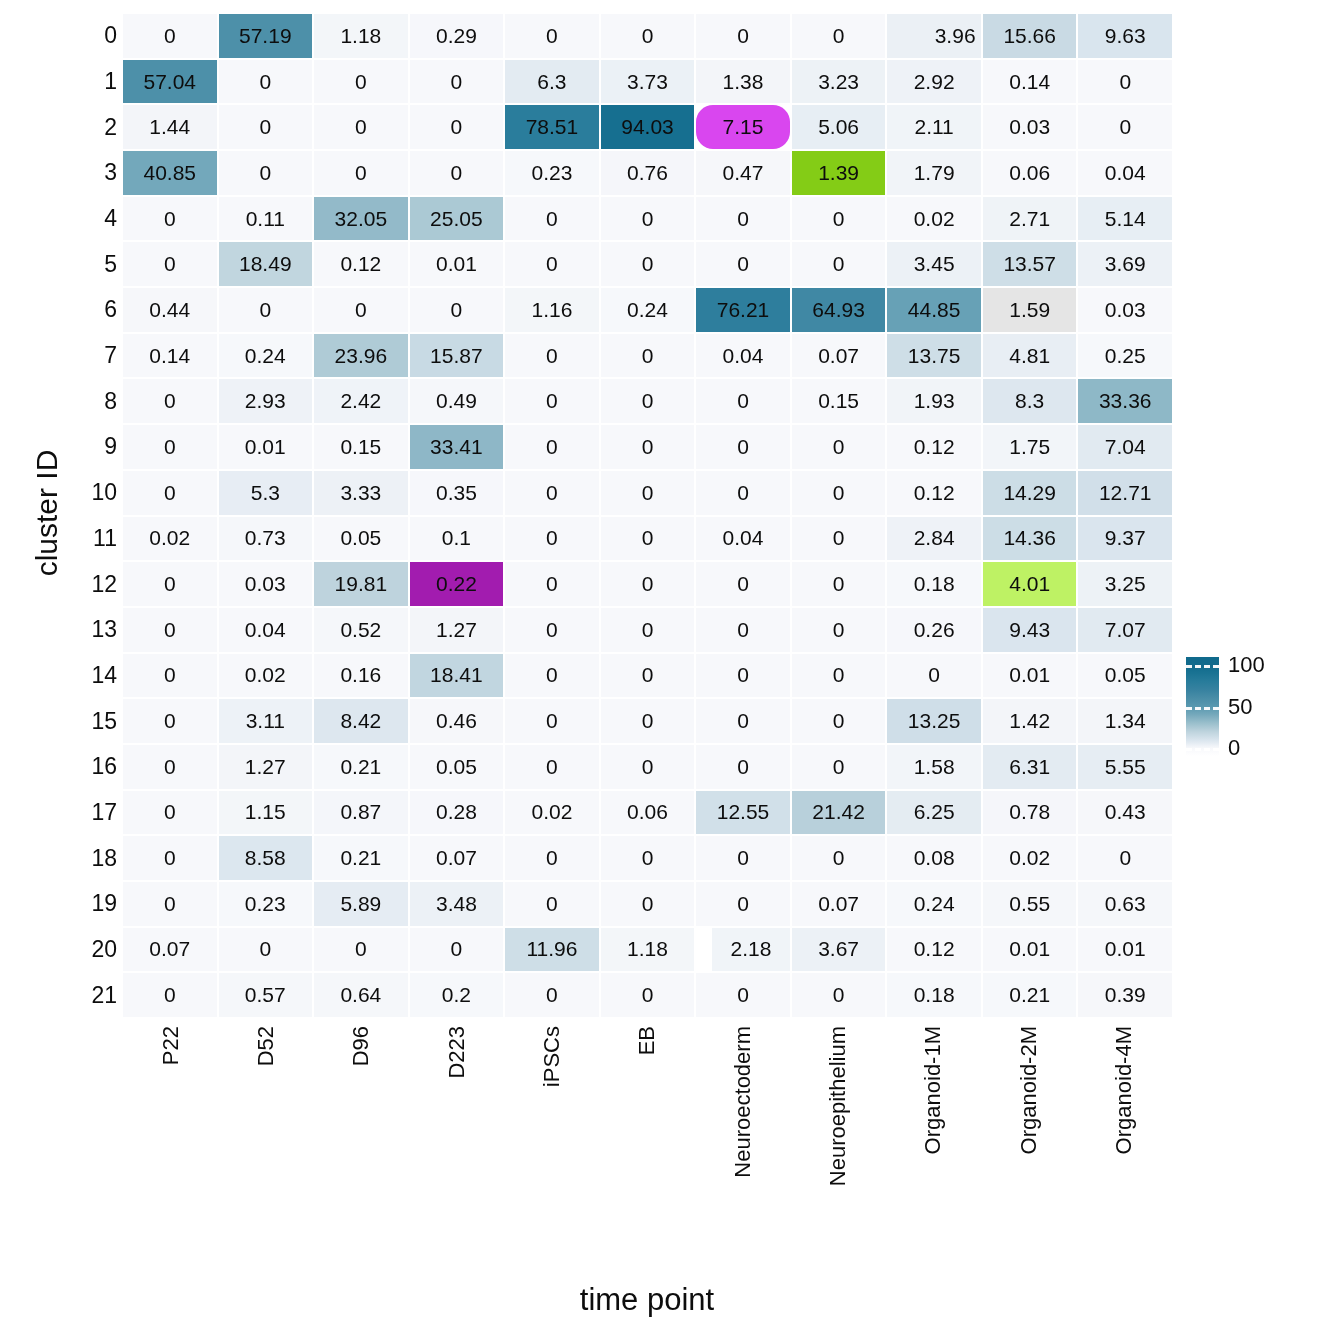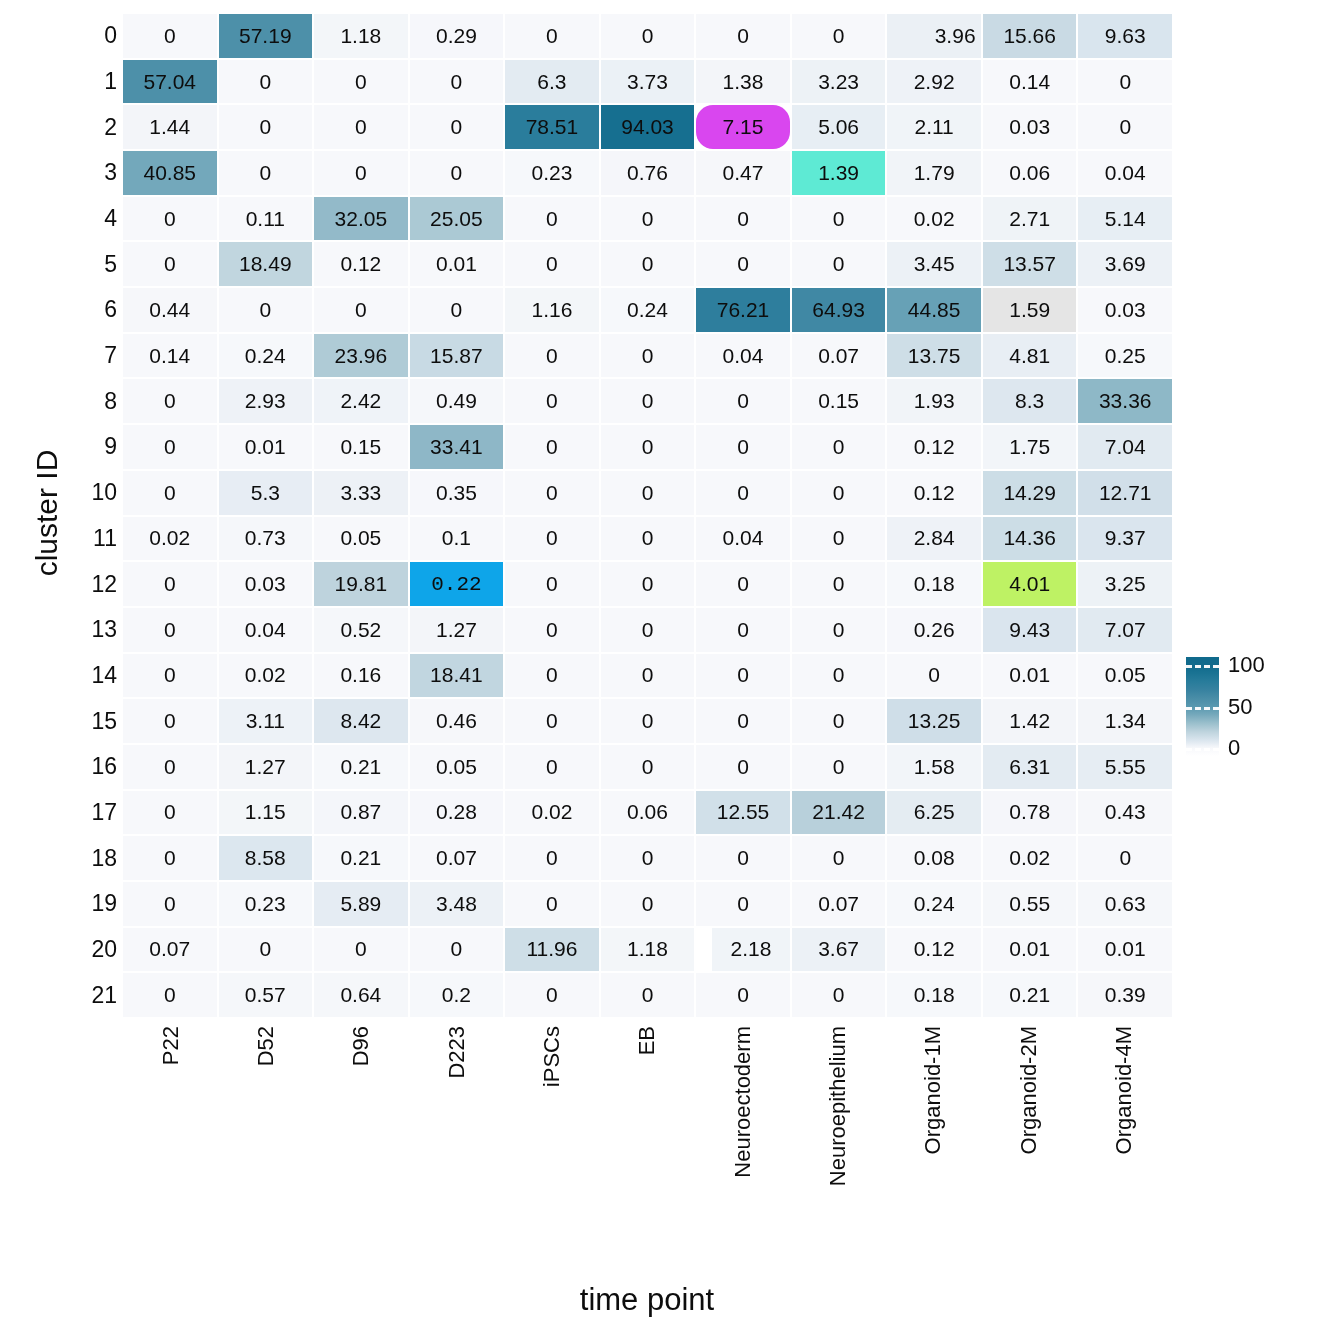--- a/index.html
+++ b/index.html
@@ -123,21 +123,21 @@
       <div class="cell" style="background: rgb(240, 244, 248);">2.11</div>
       <div class="cell" style="background: rgb(247, 248, 251);">0.03</div>
       <div class="cell" style="background: rgb(247, 248, 251);">0</div>
       <div class="cell" style="background: rgb(115, 168, 187);">40.85</div>
       <div class="cell" style="background: rgb(247, 248, 251);">0</div>
       <div class="cell" style="background: rgb(247, 248, 251);">0</div>
       <div class="cell" style="background: rgb(247, 248, 251);">0</div>
       <div class="cell" style="background: rgb(246, 248, 251);">0.23</div>
       <div class="cell" style="background: rgb(245, 246, 250);">0.76</div>
       <div class="cell" style="background: rgb(246, 247, 250);">0.47</div>
-      <div class="cell" style="background: #5eead4;">1.39</div>
+      <div class="cell" style="background: #84cc16;">1.39</div>
       <div class="cell" style="background: rgb(241, 244, 248);">1.79</div>
       <div class="cell" style="background: rgb(247, 248, 251);">0.06</div>
       <div class="cell" style="background: rgb(247, 248, 251);">0.04</div>
       <div class="cell" style="background: rgb(247, 248, 251);">0</div>
       <div class="cell" style="background: rgb(247, 248, 251);">0.11</div>
       <div class="cell" style="background: rgb(147, 186, 201);">32.05</div>
       <div class="cell" style="background: rgb(171, 201, 212);">25.05</div>
       <div class="cell" style="background: rgb(247, 248, 251);">0</div>
       <div class="cell" style="background: rgb(247, 248, 251);">0</div>
       <div class="cell" style="background: rgb(247, 248, 251);">0</div>
@@ -218,21 +218,21 @@
       <div class="cell" style="background: rgb(247, 248, 251);">0</div>
       <div class="cell" style="background: rgb(247, 248, 251);">0</div>
       <div class="cell" style="background: rgb(247, 248, 251);">0.04</div>
       <div class="cell" style="background: rgb(247, 248, 251);">0</div>
       <div class="cell" style="background: rgb(238, 242, 247);">2.84</div>
       <div class="cell" style="background: rgb(204, 221, 230);">14.36</div>
       <div class="cell" style="background: rgb(218, 229, 238);">9.37</div>
       <div class="cell" style="background: rgb(247, 248, 251);">0</div>
       <div class="cell" style="background: rgb(247, 248, 251);">0.03</div>
       <div class="cell" style="background: rgb(190, 211, 221);">19.81</div>
-      <div class="cell" style="background: #0ea5e9; font-family: Liberation Mono, monospace;">0.22</div>
+      <div class="cell" style="background: #a21caf;">0.22</div>
       <div class="cell" style="background: rgb(247, 248, 251);">0</div>
       <div class="cell" style="background: rgb(247, 248, 251);">0</div>
       <div class="cell" style="background: rgb(247, 248, 251);">0</div>
       <div class="cell" style="background: rgb(247, 248, 251);">0</div>
       <div class="cell" style="background: rgb(246, 248, 251);">0.18</div>
       <div class="cell" style="background: #bef264;">4.01</div>
       <div class="cell" style="background: rgb(237, 242, 246);">3.25</div>
       <div class="cell" style="background: rgb(247, 248, 251);">0</div>
       <div class="cell" style="background: rgb(247, 248, 251);">0.04</div>
       <div class="cell" style="background: rgb(245, 247, 250);">0.52</div>

